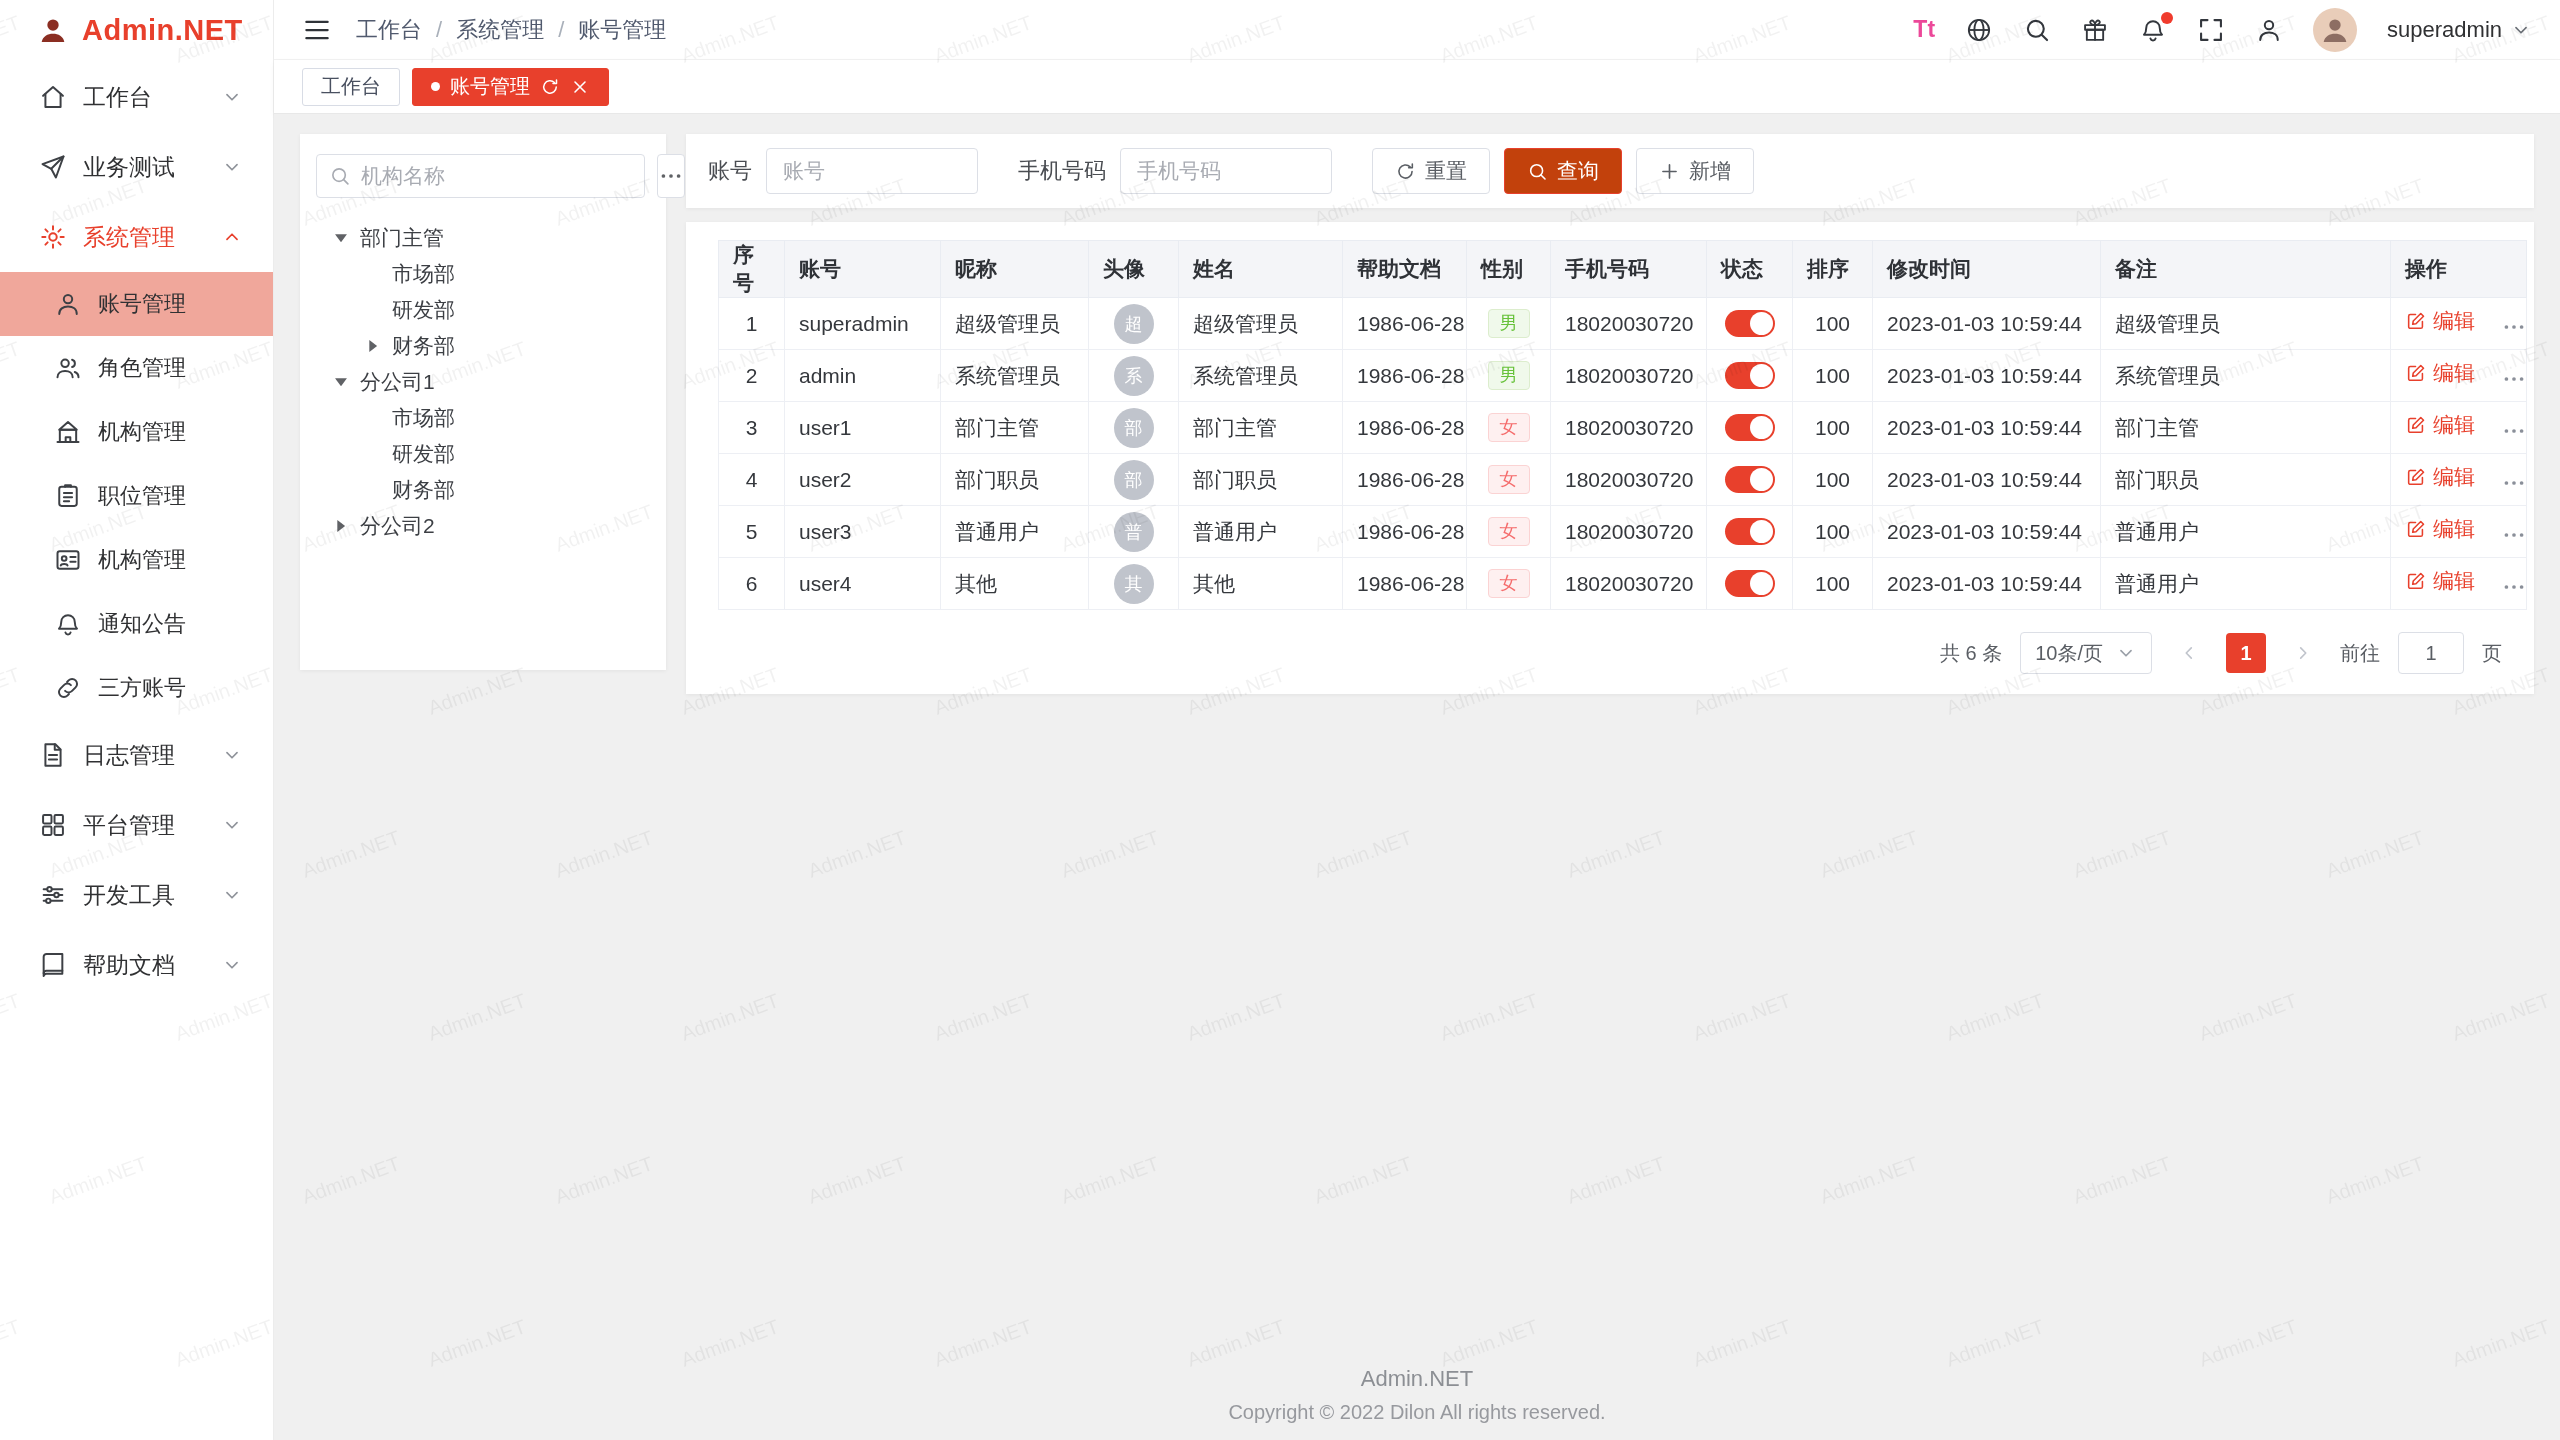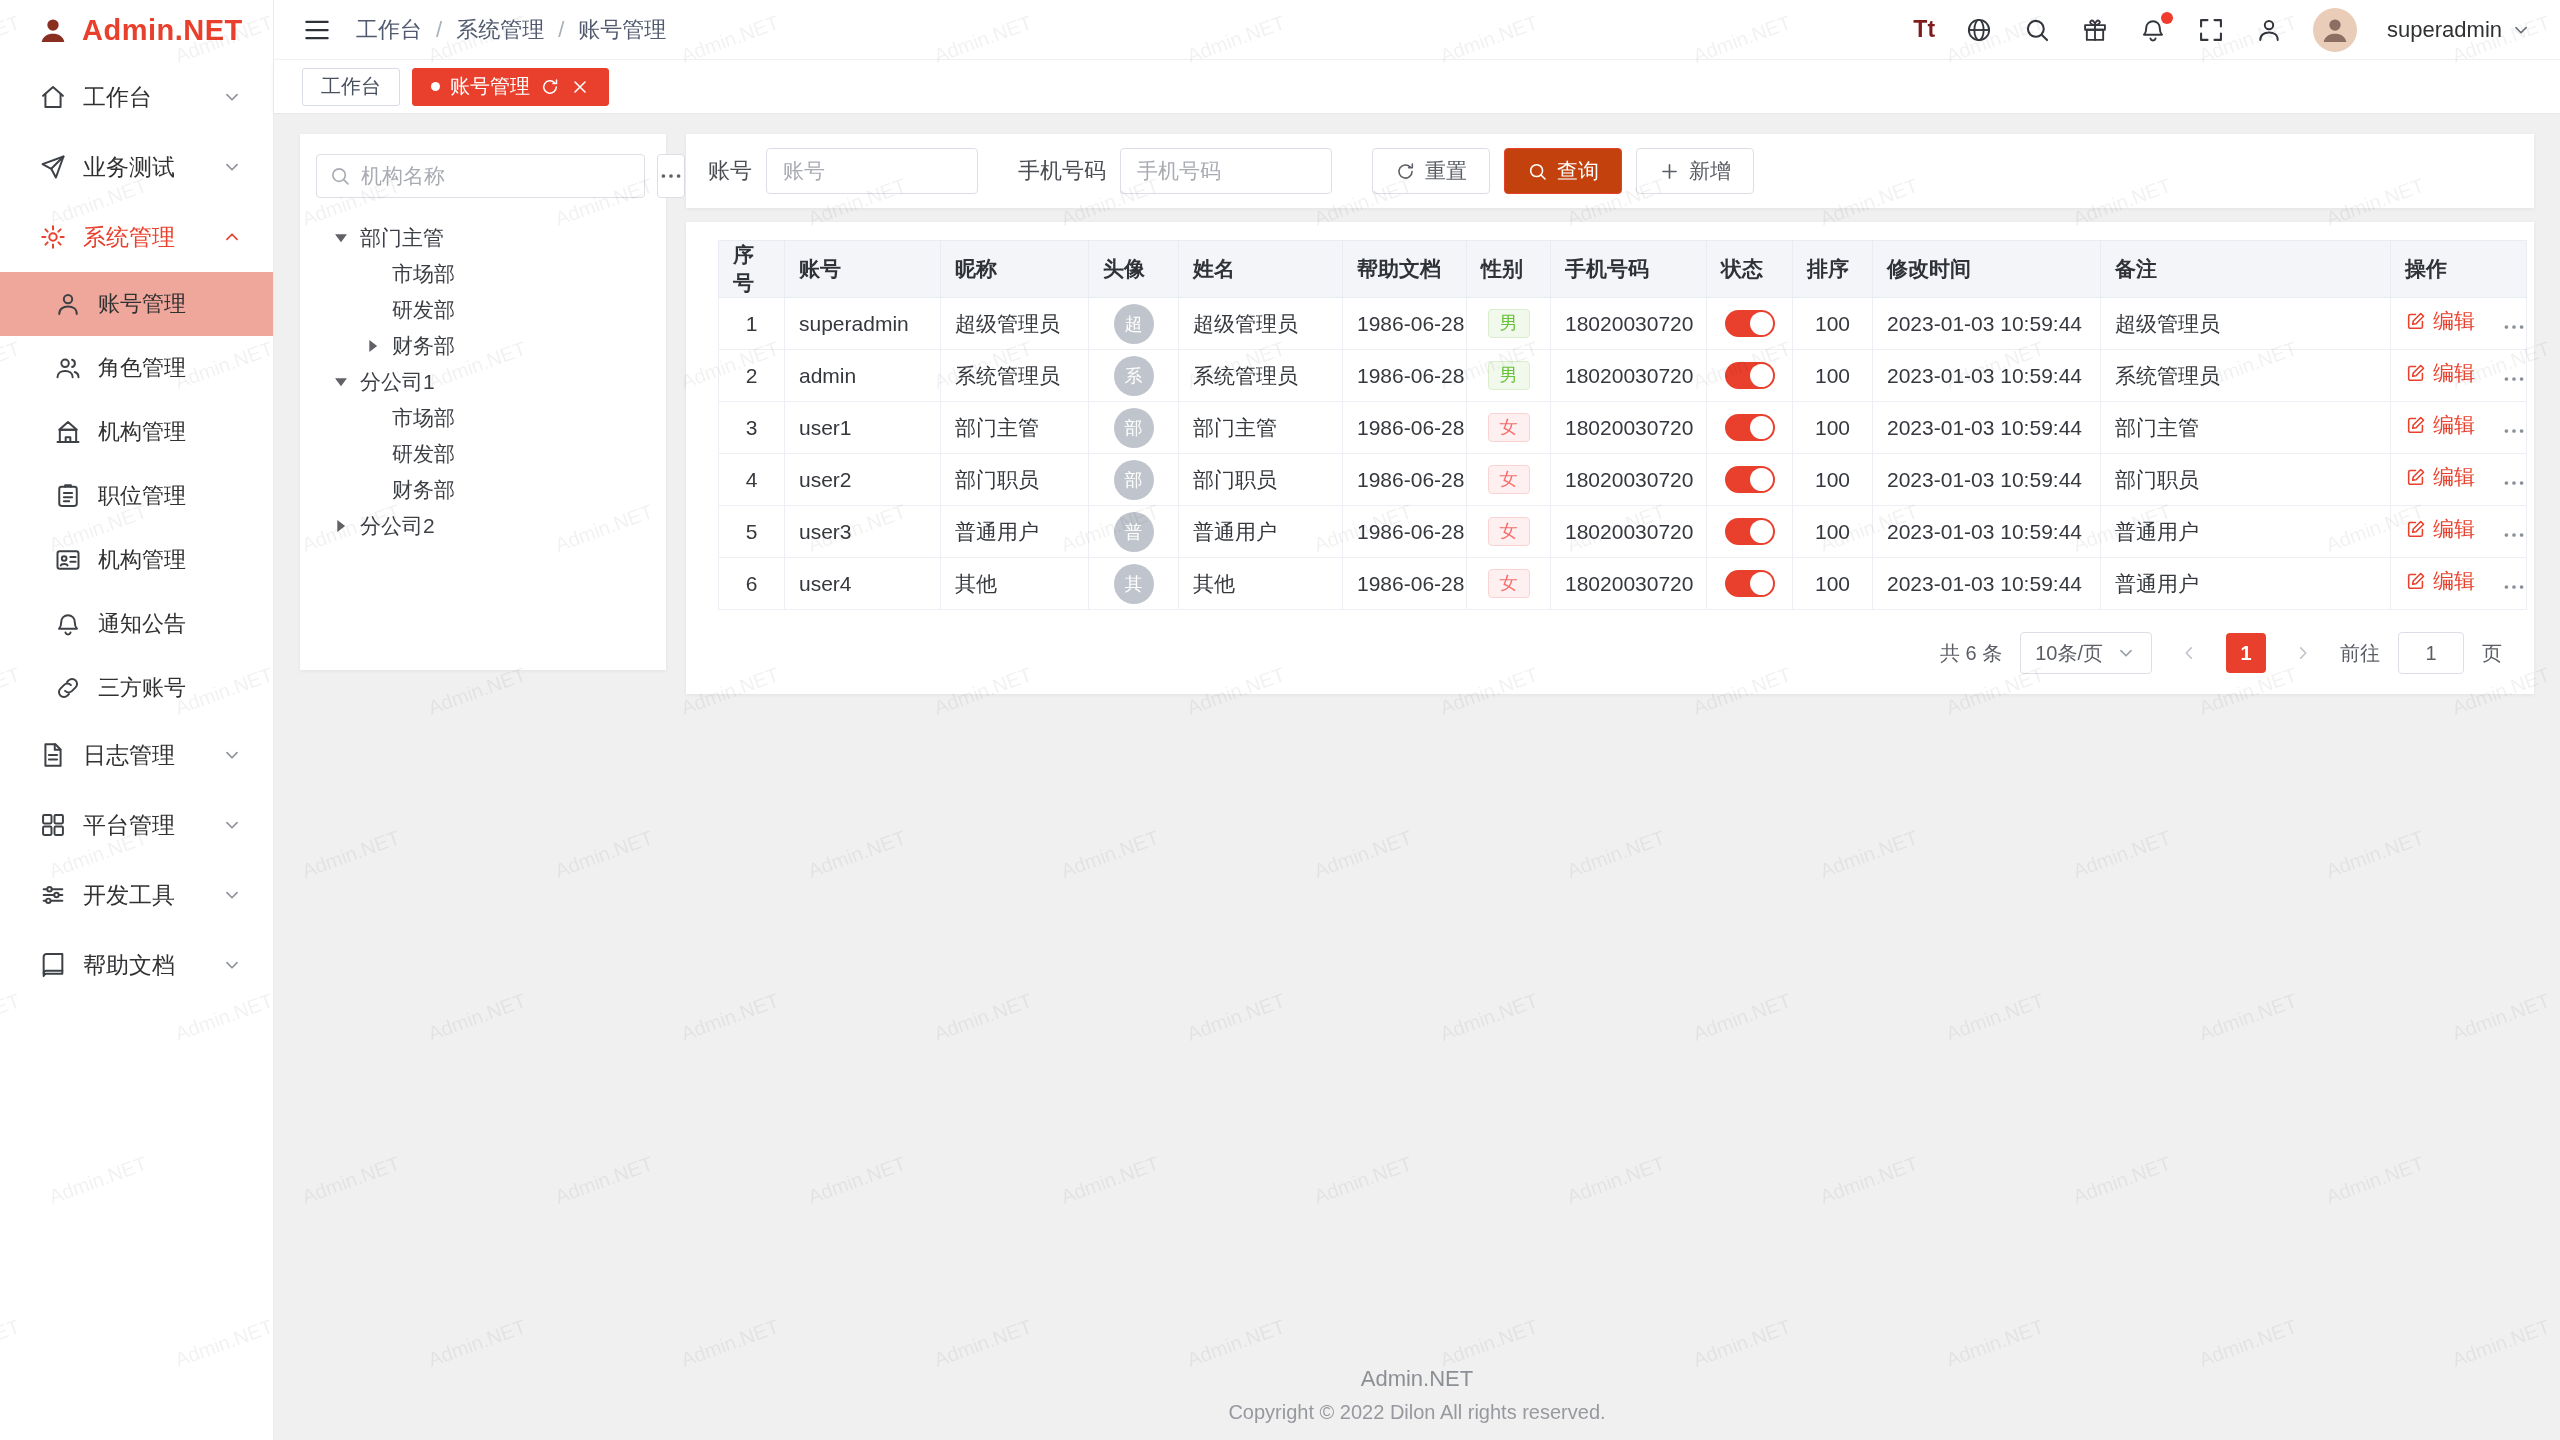--- a/index.html
+++ b/index.html
@@ -32,21 +32,21 @@
   .arrow-up { transform:rotate(180deg); }
 
   
   .main { flex:1; display:flex; flex-direction:column; min-width:0; }
   .topbar { height:60px; background:#fff; display:flex; align-items:center; gap:24px; padding:0 28px; border-bottom:1px solid #f2f2f2; }
   .burger { color:#2f3338; cursor:pointer; }
   .breadcrumb { display:flex; align-items:center; gap:14px; font-size:22px; color:#515a6e; }
   .bc-sep { color:#a9b0ba; }
   .topbar-right { margin-left:auto; display:flex; align-items:center; gap:30px; }
   .tool { color:#33373d; cursor:pointer; position:relative; }
-  .tt { font-size:23px; font-weight:600; color:#7f1d1d; }
+  .tt { font-size:23px; font-weight:600; color:#ec4899; }
   .badge-dot { position:absolute; top:-4px; right:-6px; width:12px; height:12px; border-radius:50%; background:#f03b2d; }
   .avatar { width:44px; height:44px; border-radius:50%; background:#e9cdb9; display:flex; align-items:center; justify-content:center; color:#8d6e63; overflow:hidden; }
   .username { font-size:22px; color:#303133; display:flex; align-items:center; gap:8px; cursor:pointer; }
   .username .mi-arrow { color:#6b7077; }
 
   
   .tabbar { height:54px; background:#fff; display:flex; align-items:center; gap:12px; padding:0 28px; border-bottom:1px solid #e8e8e8; box-shadow:0 2px 6px rgba(0,0,0,.04); }
   .tab { height:38px; display:inline-flex; align-items:center; gap:10px; padding:0 18px; border:1px solid #d8dce5; border-radius:3px; background:#fff; color:#495060; font-size:20px; cursor:pointer; }
   .tab.active { background:#e8402c; border-color:#e8402c; color:#fff; }
   .tab-dot { width:9px; height:9px; border-radius:50%; background:#fff; }

